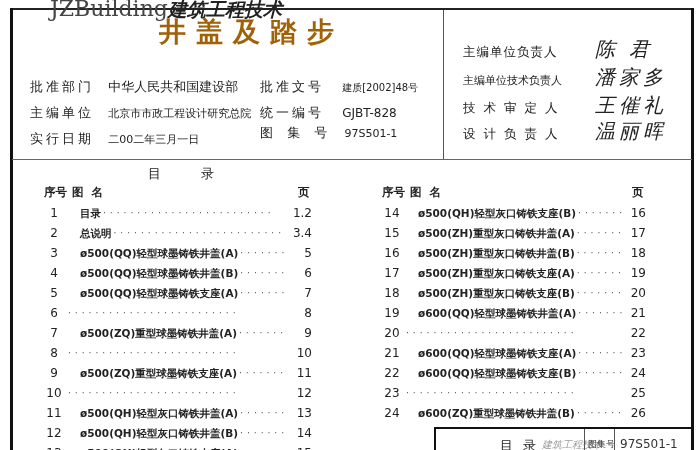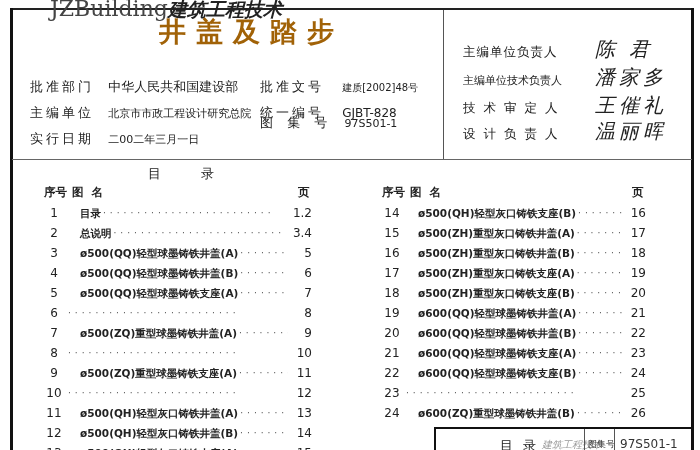--- a/index.html
+++ b/index.html
@@ -82,21 +82,21 @@
 </div>
 <div class="abs meta-row" style="left:260px; top:104px;">
   <span class="meta-label">统一编号</span>
   <span class="meta-val" style="margin-left:14px; font-size:12px;">GJBT-828</span>
 </div>
 
 <div class="abs meta-row" style="left:30px; top:130px;">
   <span class="meta-label">实行日期</span>
   <span class="meta-val" style="margin-left:10px; font-size:11px;">二00二年三月一日</span>
 </div>
-<div class="abs meta-row" style="left:260px; top:114px;">
+<div class="abs meta-row" style="left:260px; top:124px;">
   <span class="meta-label" style="letter-spacing:5px;">图 集 号</span>
   <span class="meta-val" style="margin-left:8px; font-size:11px;">97S501-1</span>
 </div>
 
 <div class="abs sig-row" style="left:463px; top:36px;">
   <span style="display:inline-block; width:128px; letter-spacing:1px;">主编单位负责人</span>
   <span class="sig-name">陈 君</span>
 </div>
 <div class="abs sig-row" style="left:463px; top:64px;">
   <span style="display:inline-block; width:128px; font-size:11px;font-family:Liberation Mono, monospace;">主编单位技术负责人</span>
@@ -231,21 +231,20 @@
     <span class="toc-page">20</span>
   </div>
     <div class="toc-row">
     <span class="toc-no">19</span>
     <span class="toc-name">ø600(QQ)轻型球墨铸铁井盖(A)</span>
     <span class="toc-dots">·························</span>
     <span class="toc-page">21</span>
   </div>
     <div class="toc-row">
     <span class="toc-no">20</span>
-    <span class="toc-name">ø600(QQ)轻型球墨铸铁井盖(B)</span>
     <span class="toc-dots">·························</span>
     <span class="toc-page">22</span>
   </div>
     <div class="toc-row">
     <span class="toc-no">21</span>
     <span class="toc-name">ø600(QQ)轻型球墨铸铁支座(A)</span>
     <span class="toc-dots">·························</span>
     <span class="toc-page">23</span>
   </div>
     <div class="toc-row">

